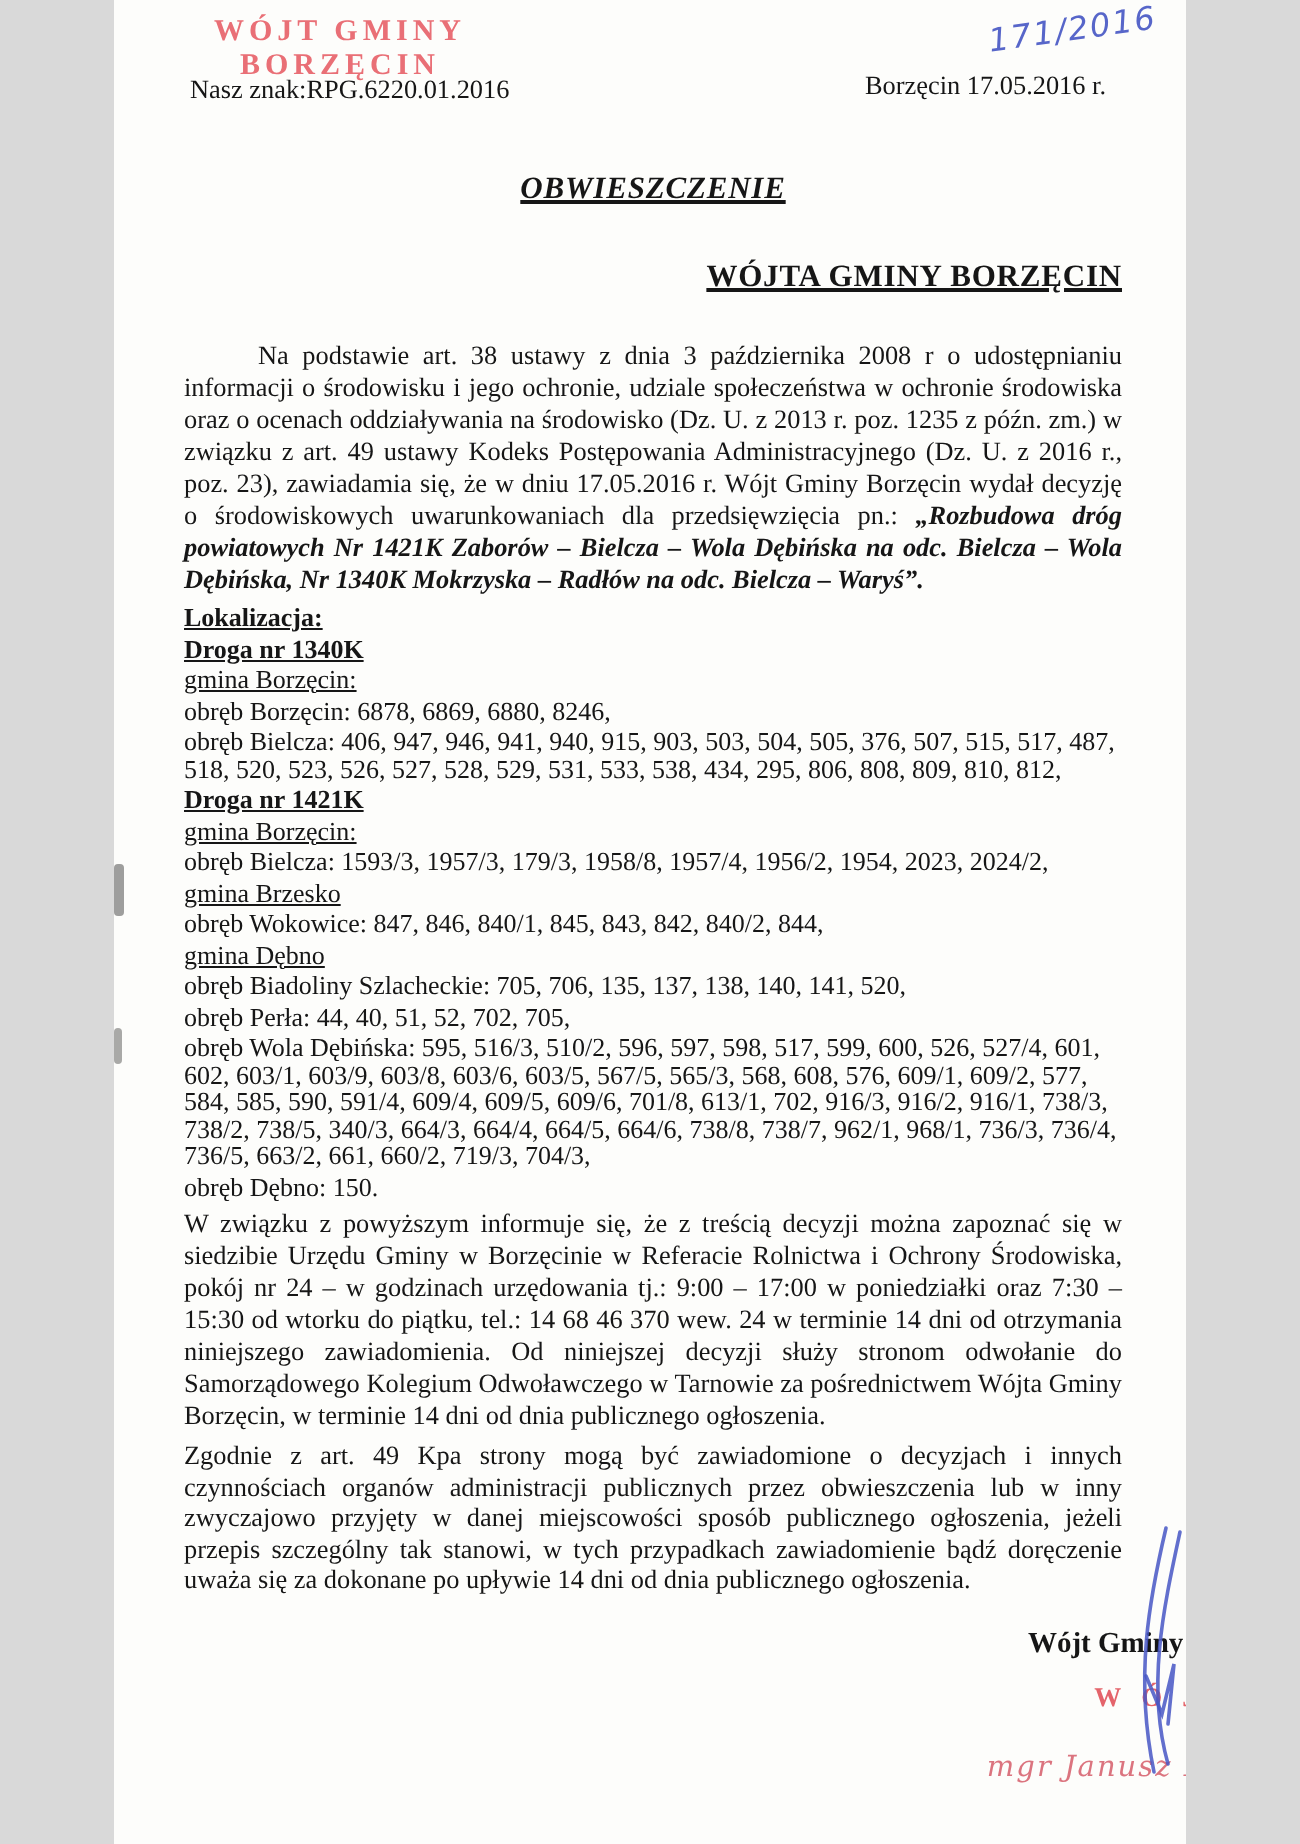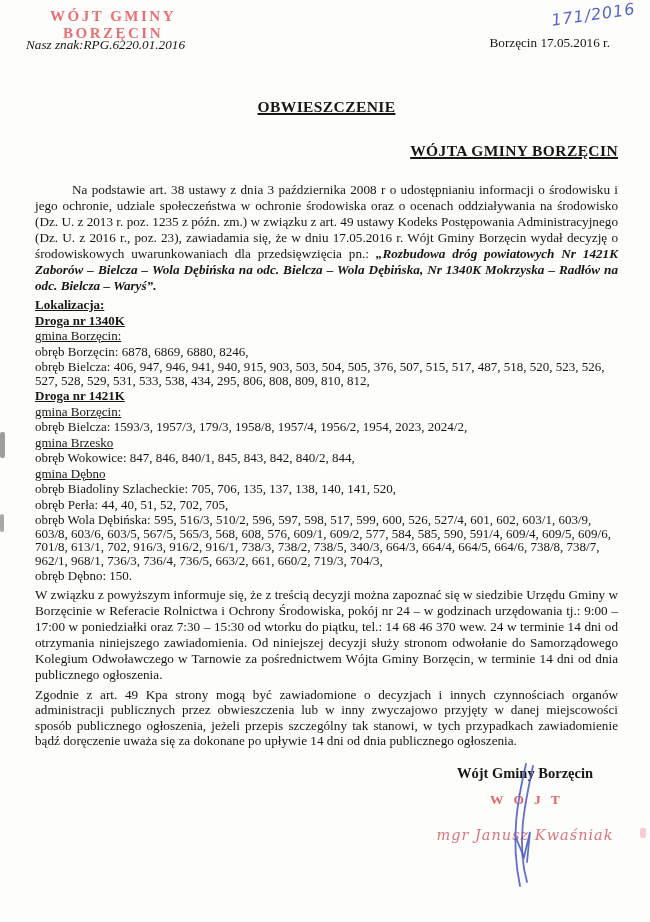--- a/index.html
+++ b/index.html
@@ -6,56 +6,56 @@
     --stamp-red:#e8636b;
     --signature-red:#e04a52;
     --signature-name-red:#d86672;
     --ink-blue:#4656c4;
     --text-color:#161616;
     --paper:#fdfdfb;
   }
   html,body{margin:0;padding:0;background:#d9d9d9;}
   .page{
     position:relative;
-    width:650px;height:922px;
+    width:536px;height:922px;
     margin:0 auto;
     background:var(--paper);
     color:var(--text-color);
     font-family:"Liberation Serif", serif;
     overflow:hidden;
   }
   .content{padding:0 32px 0 35px;}
 
   
   .topbar{position:relative;height:58px;}
   .stamp-top{
     position:absolute;left:50px;top:8px;
     color:var(--stamp-red);
     font-weight:bold;font-size:15px;line-height:17px;
     letter-spacing:2.5px;text-align:center;
     opacity:.92;
   }
-  .ref-line{position:absolute;left:26px;top:37px;font-size:13.2px;font-style:italic;}
+  .ref-line{position:absolute;left:38px;top:37px;font-size:13.2px;}
   .place-date{position:absolute;right:40px;top:35px;font-size:13.2px;}
   .handwritten{
     position:absolute;right:14px;top:5px;
     color:var(--ink-blue);
     font-family:"DejaVu Sans", sans-serif;
     font-style:italic;font-size:16px;letter-spacing:1px;
     transform:rotate(-8deg);
     opacity:.9;
   }
 
   
   .title{
     text-align:center;font-weight:bold;font-size:15.5px;
     text-decoration:underline;text-decoration-thickness:1.5px;
     letter-spacing:.4px;margin:0;
   }
-  .title-1{margin-top:40px;}
+  .title-1{margin-top:28px;font-style:italic;}
   .title-2{margin-top:26px;text-align:right;}
 
   
   .body-p{
     font-size:13.2px;line-height:16px;text-align:justify;
     margin:0;
   }
   .intro{margin-top:22px;text-indent:37px;}
   .project-name{font-weight:bold;font-style:italic;}
 

